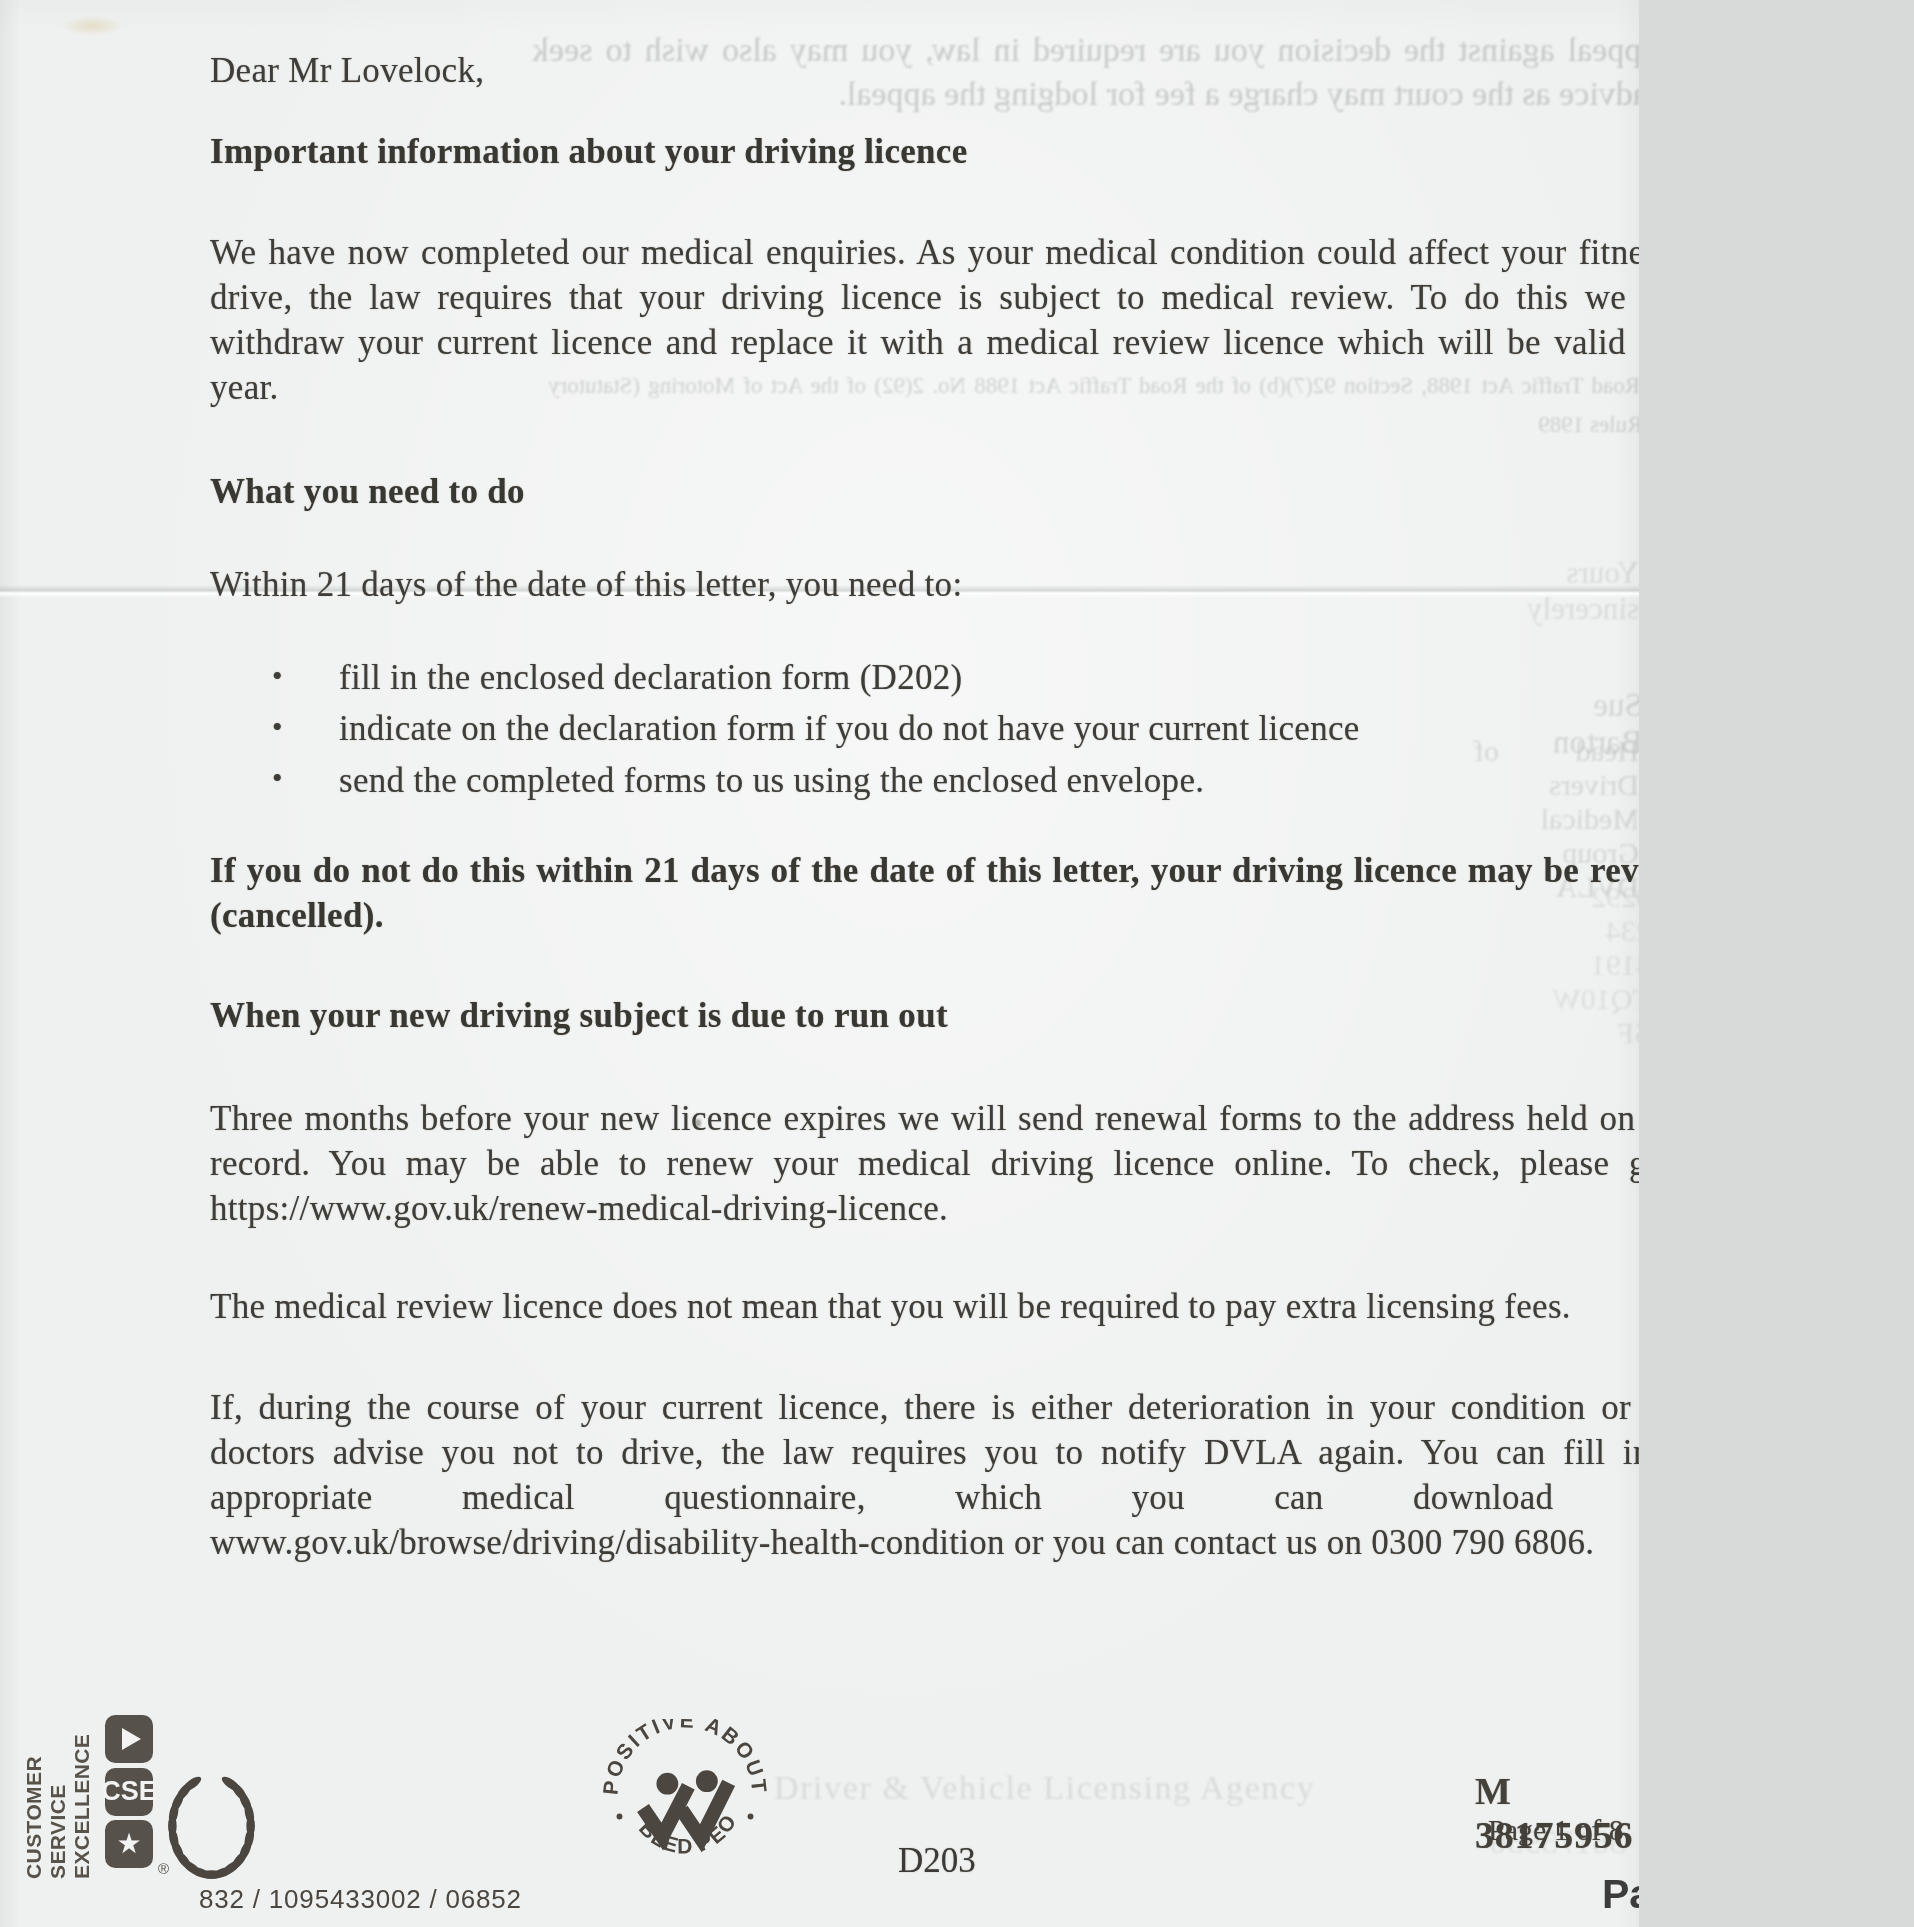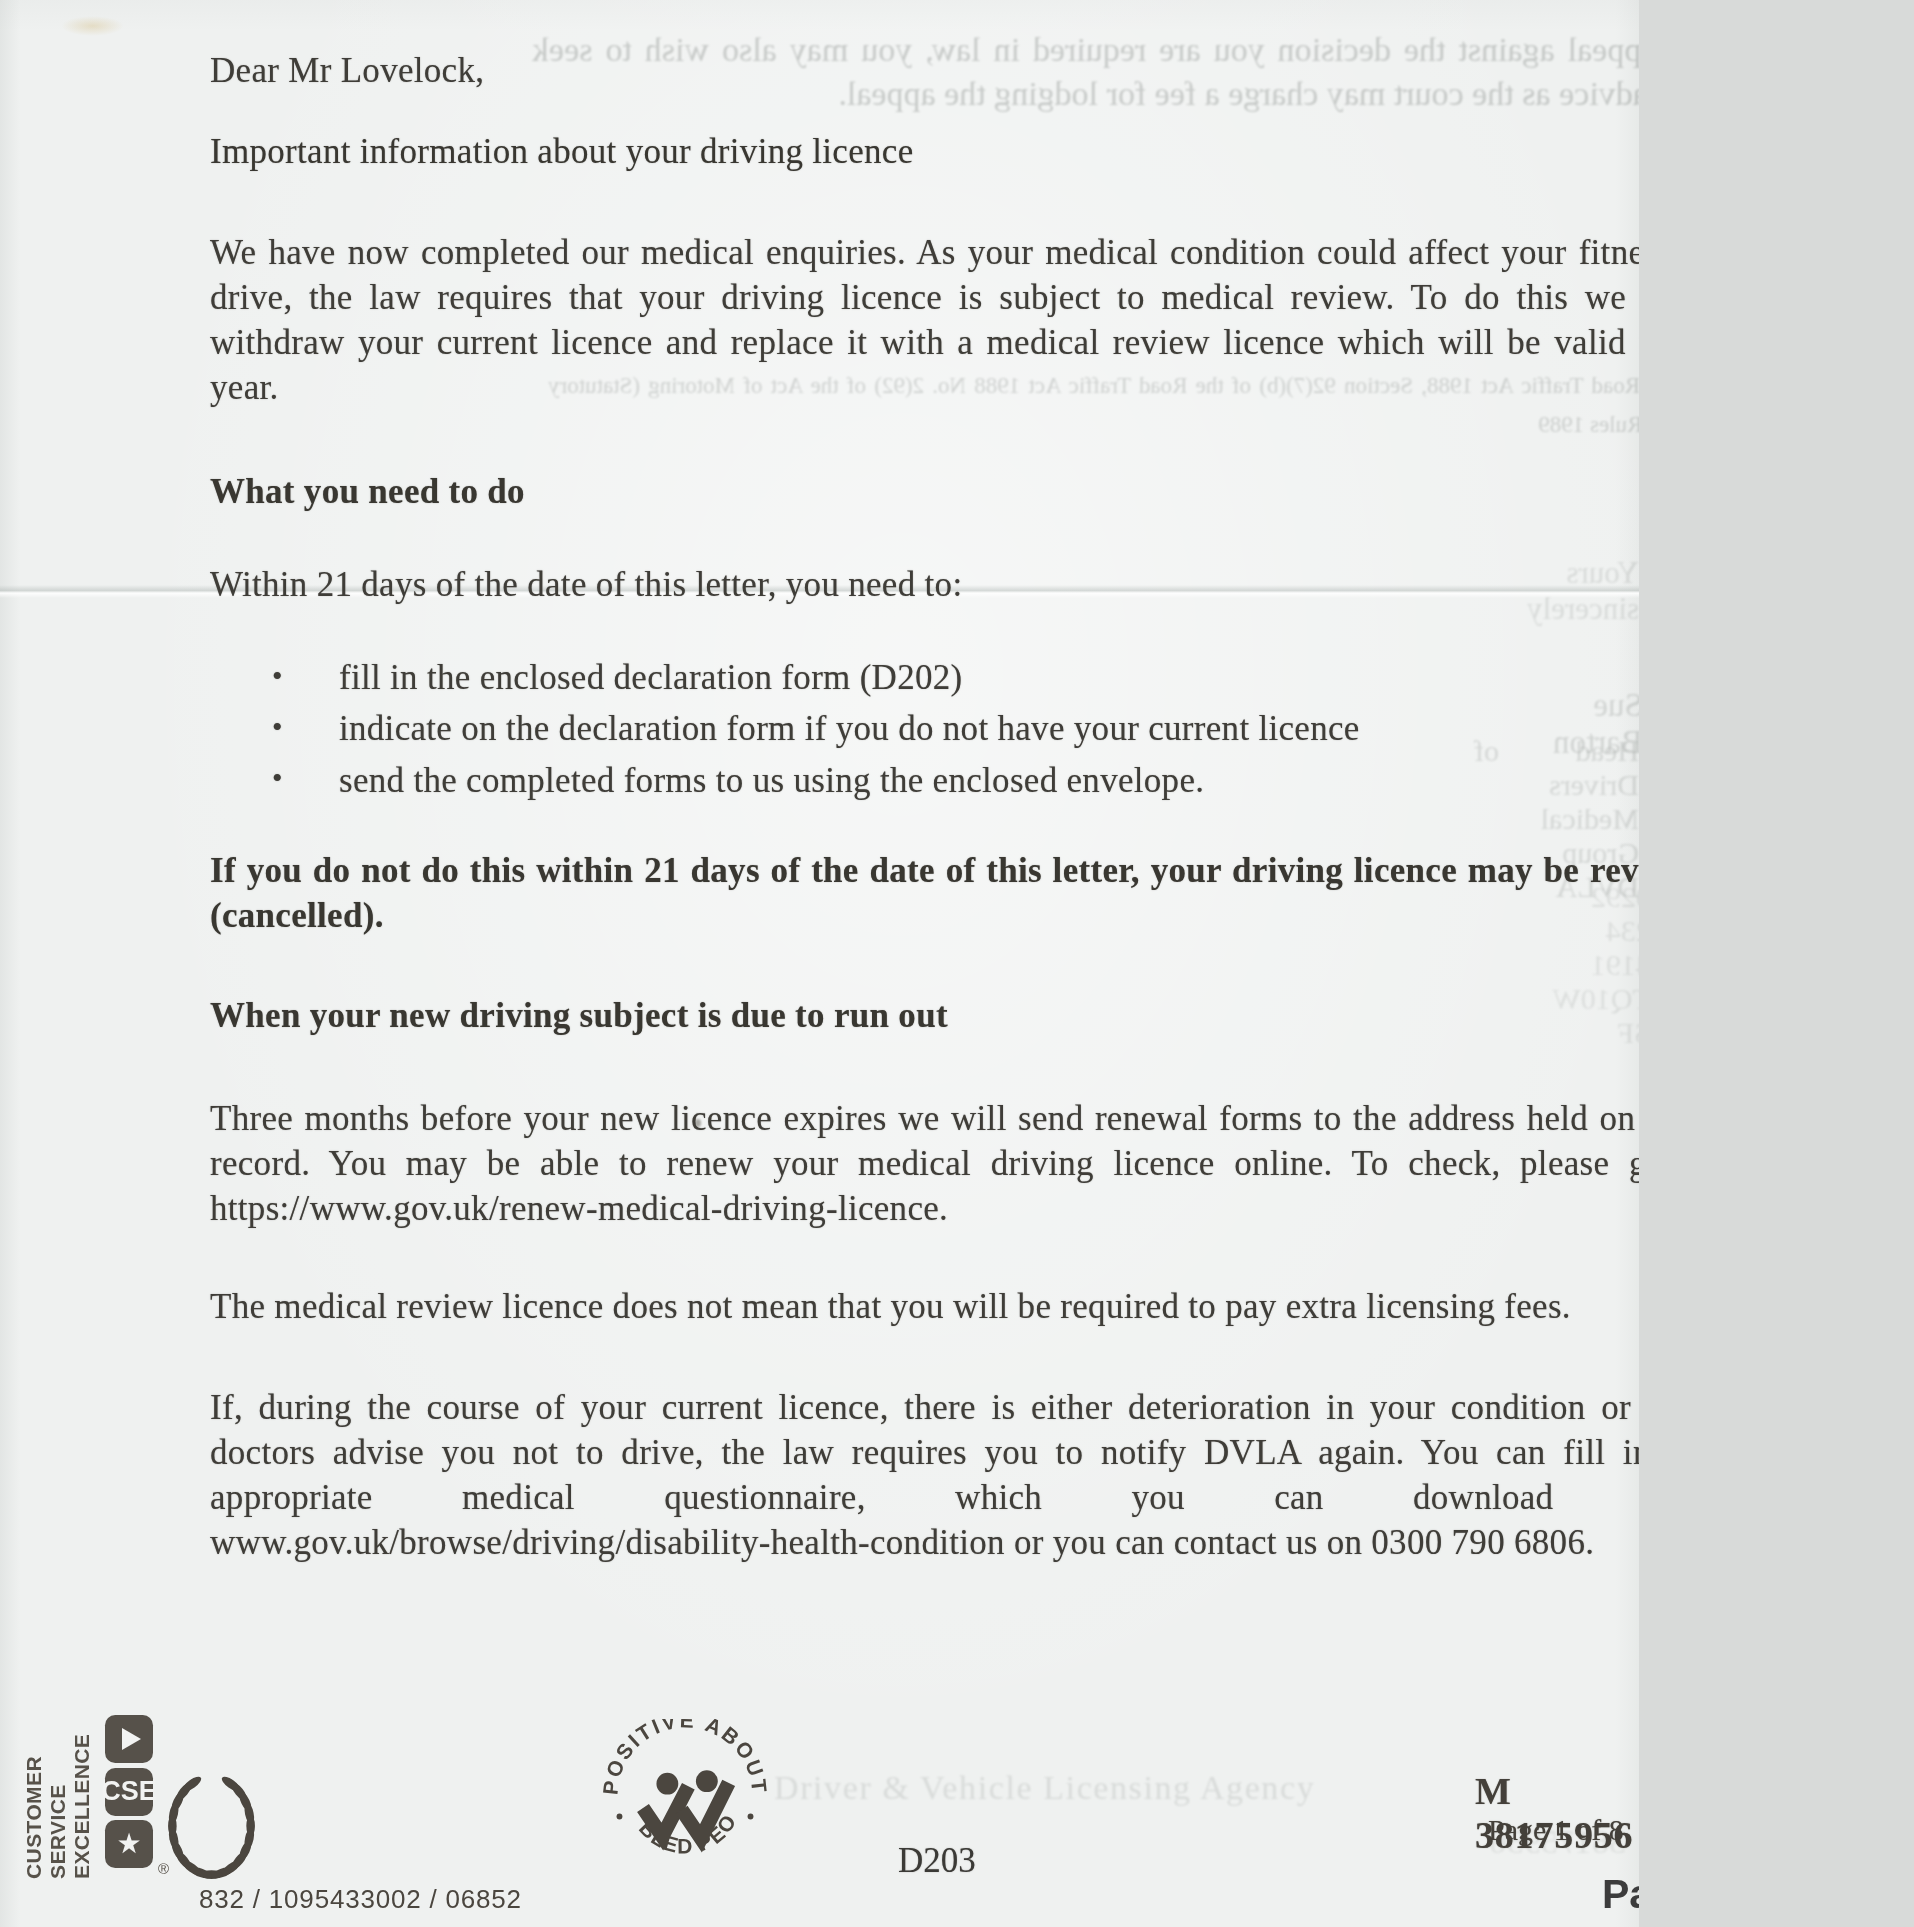--- a/index.html
+++ b/index.html
@@ -15,21 +15,21 @@
     color:#3f3d38;
   }
   
   .letter {
     position:absolute; left:210px; top:48px; width:1502px;
     font-size:35px; line-height:45px; letter-spacing:0.3px;
     text-align:justify; text-shadow:0 0 1.2px rgba(72,70,63,0.5);
   }
   .letter p, .letter h2, .letter ul { margin:0; padding:0; }
   .salutation { text-align:left; }
-  .subject   { font-weight:normal; margin-top:36px !important; text-align:left; color:#393731; }
+  .subject   { font-weight:bold; margin-top:36px !important; text-align:left; color:#393731; }
   .p1        { margin-top:56px !important; }
   .h-what    { font-weight:bold; font-size:35px; margin-top:59px !important; text-align:left; color:#393731; }
   .lead      { margin-top:48px !important; text-align:left; }
   .bullets   { margin-top:48px !important; list-style:none; padding-left:129px !important; text-align:left; }
   .bullets li{ position:relative; line-height:45px; margin-bottom:6.3px; }
   .bullets li .dot{ position:absolute; left:-67px; top:-2.3px; font-size:30px; }
   .warning   { font-weight:bold; margin-top:45px !important; color:#393731; }
   .h-when    { font-weight:bold; font-size:35px; margin-top:55px !important; text-align:left; color:#393731; }
   .p2        { margin-top:58px !important; }
   .p3        { margin-top:53px !important; }

